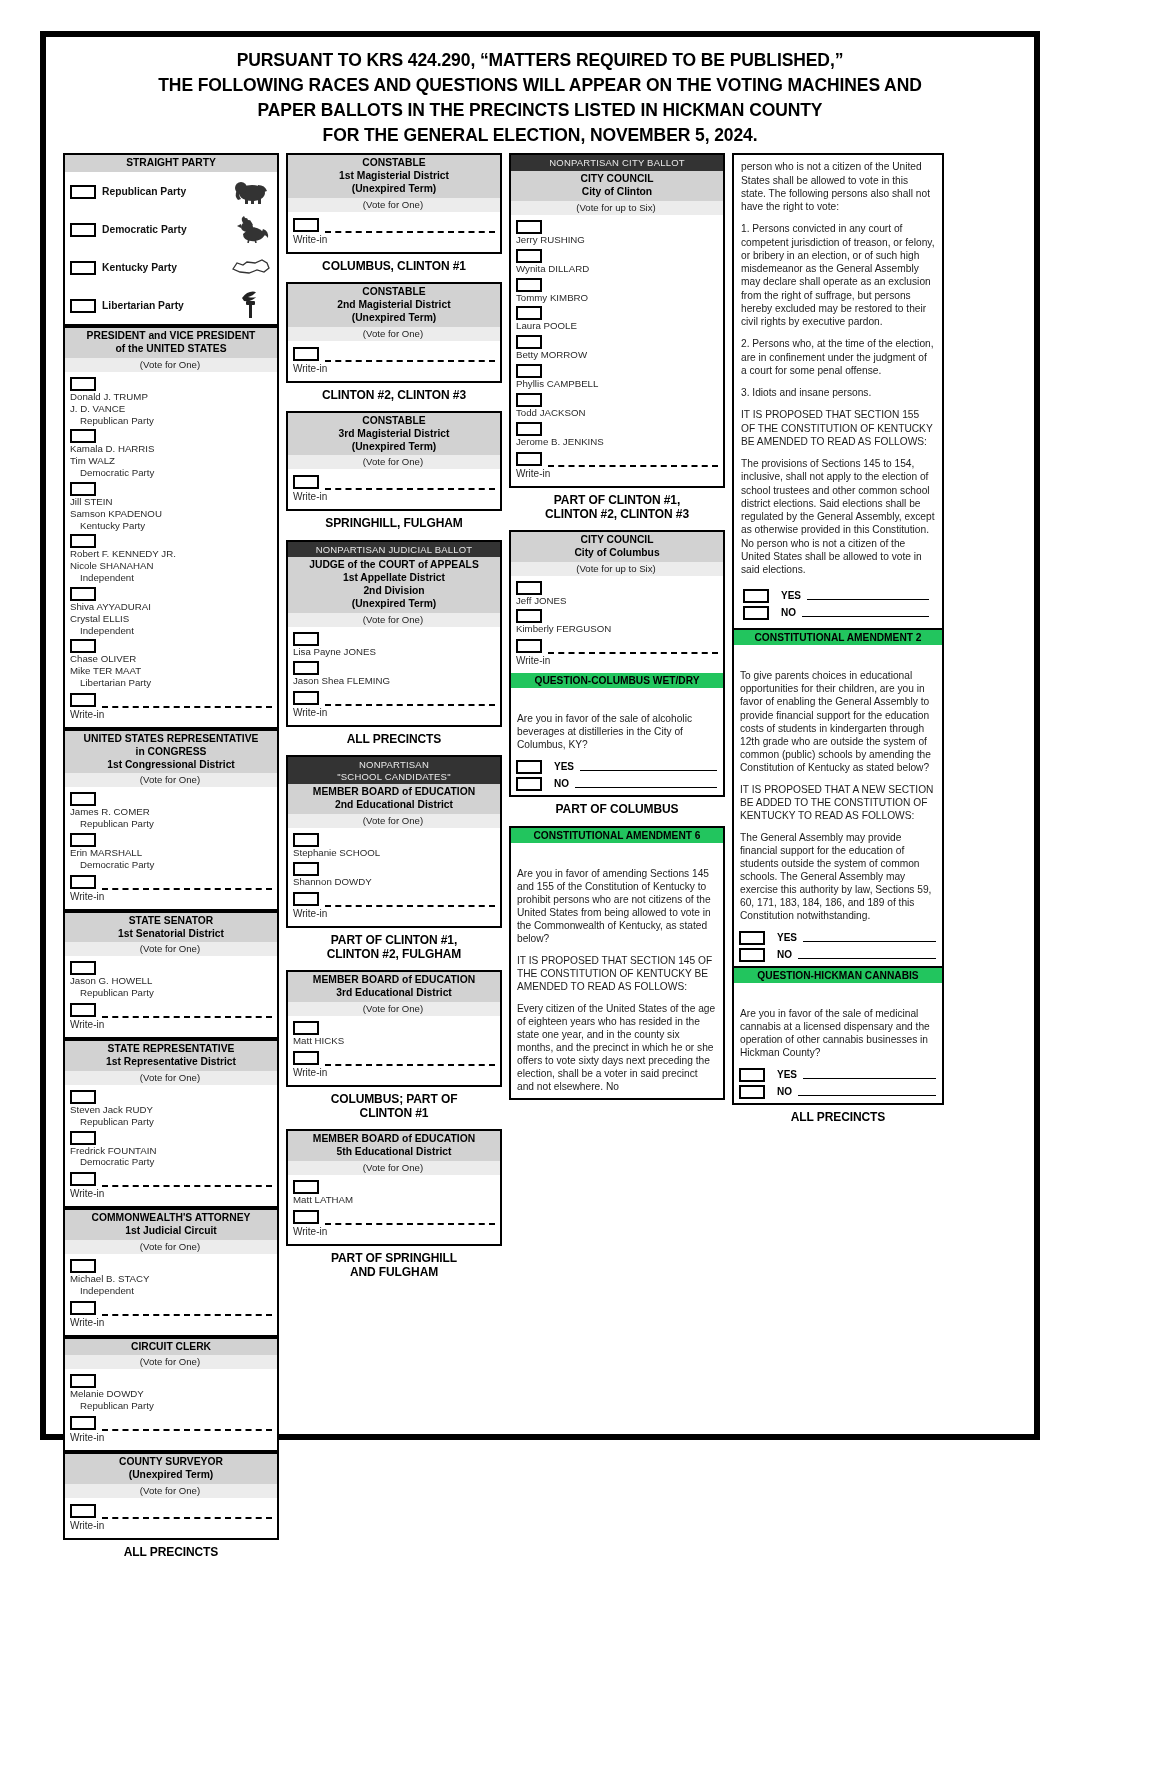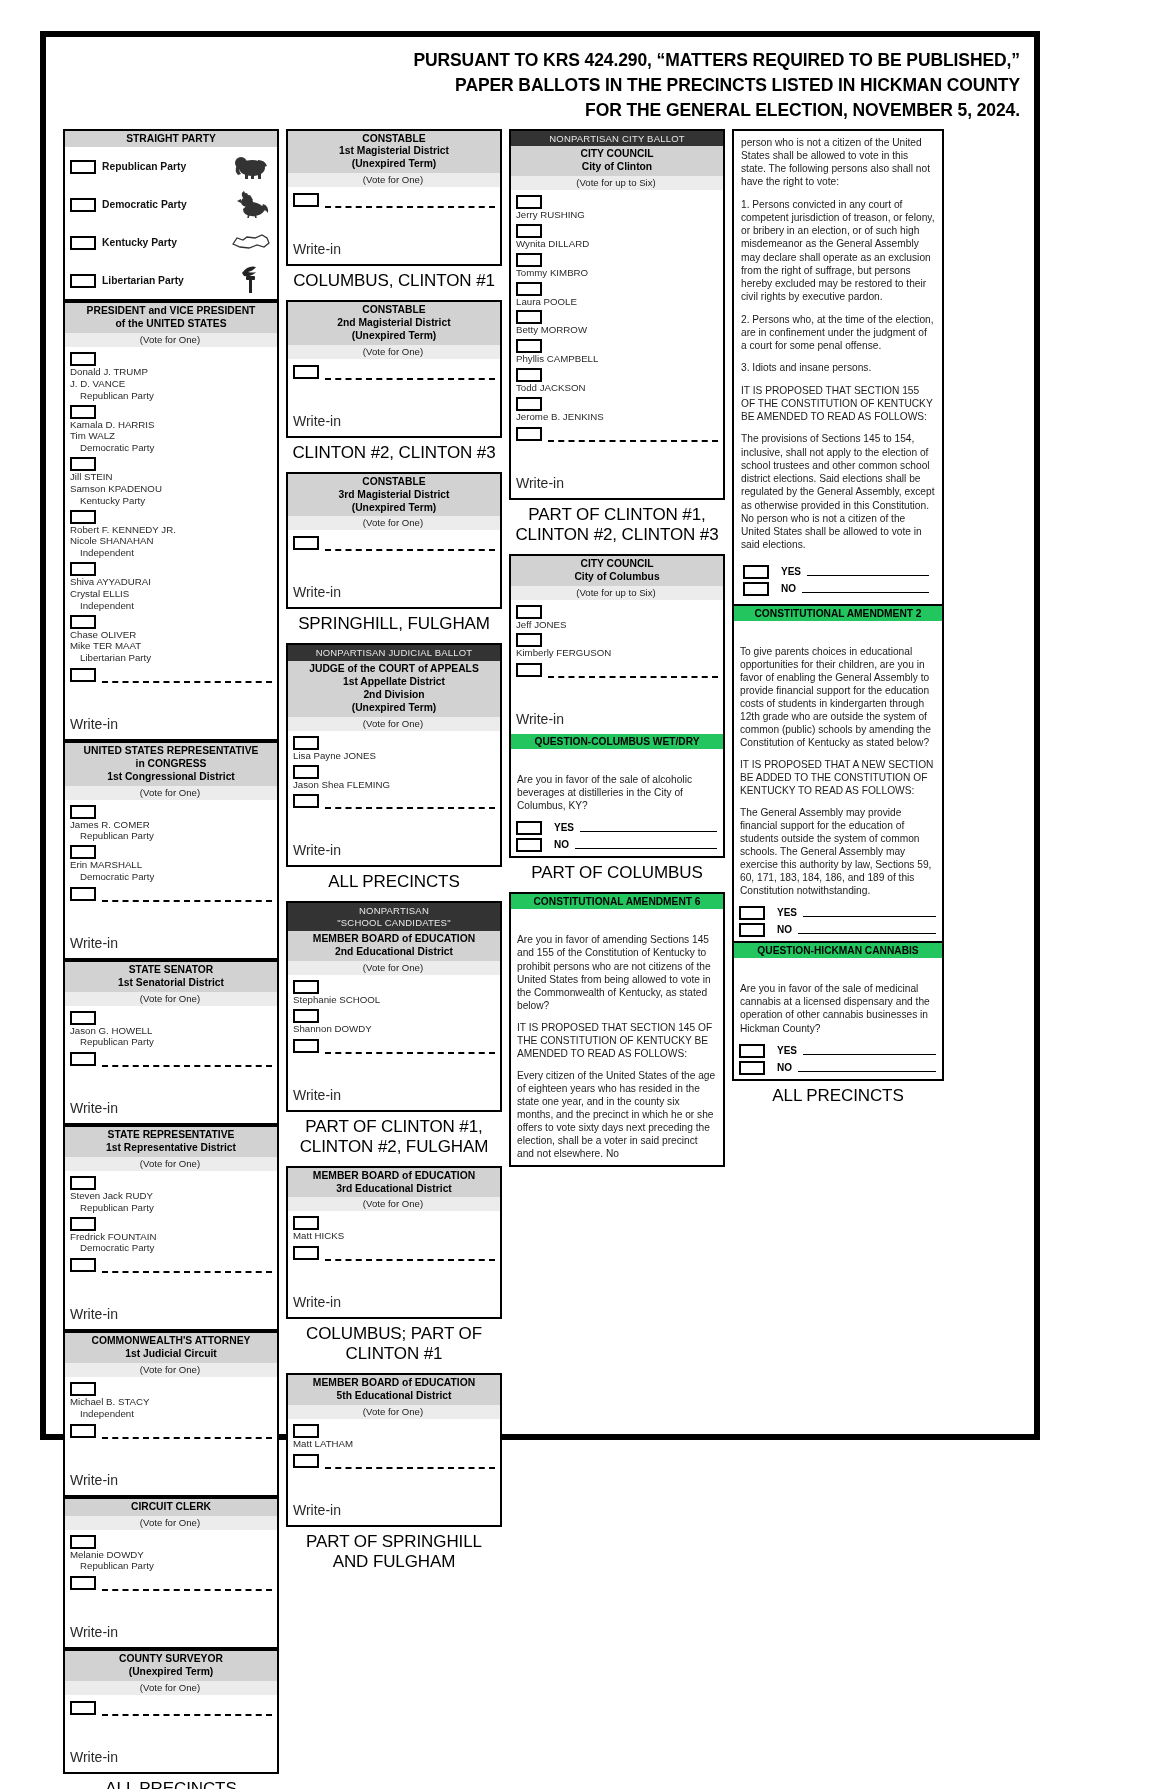--- a/index.html
+++ b/index.html
@@ -11,21 +11,21 @@
     color: #000;
   }
   .page-border {
     position: absolute;
     left: 40px; top: 31px;
     width: 1000px; height: 1409px;
     border: 6px solid #000;
     background: #fff;
   }
   .header {
-    text-align: right;
+    text-align: center;
     font-weight: bold;
     font-size: 17.5px;
     line-height: 1.42;
     letter-spacing: -0.1px;
     padding: 11px 14px 6px 14px;
   }
   .columns {
     display: flex;
     padding: 0 16px 0 17px;
     gap: 0px;
@@ -91,29 +91,28 @@
     display: flex; align-items: flex-start;
     padding: 2px 5px 0 5px;
   }
   .wi-line {
     flex: 1 1 auto;
     border-bottom: 2.2px dashed #000;
     height: 11px;
     margin-top: 5px;
   }
   .writein-label {
-    font-size: 14px; color: #2a2a2a;
+    font-size: 10px; color: #2a2a2a;
     padding: 1px 0 3px 5px;
-    margin-top: 32px;
   }
 
   .precinct {
     text-align: center;
-    font-weight: normal;
-    font-size: 17px;
+    font-weight: bold;
+    font-size: 12px;
     line-height: 1.18;
     padding: 5px 0 9px 0;
     letter-spacing: -0.1px;
   }
 
   
   .q-head {
     background: #22c55e;
     text-align: center;
     font-weight: bold;
@@ -146,20 +145,21 @@
   .col4-text p { margin: 0 0 9px 0; }
   .plain-block { border: 2.5px solid #000; padding: 5px 7px 4px 7px; }
 </style>
 </head>
 <body>
 
 <div class="page-border">
 
   <div class="header">
     <div>PURSUANT TO KRS 424.290, “MATTERS REQUIRED TO BE PUBLISHED,”</div>
+    <div>THE FOLLOWING RACES AND QUESTIONS WILL APPEAR ON THE VOTING MACHINES AND</div>
     <div>PAPER BALLOTS IN THE PRECINCTS LISTED IN HICKMAN COUNTY</div>
     <div>FOR THE GENERAL ELECTION, NOVEMBER 5, 2024.</div>
   </div>
 
   <div class="columns">
 
     <div class="col col1">
 
       <div class="contest">
         <div class="band-title">STRAIGHT PARTY</div>

